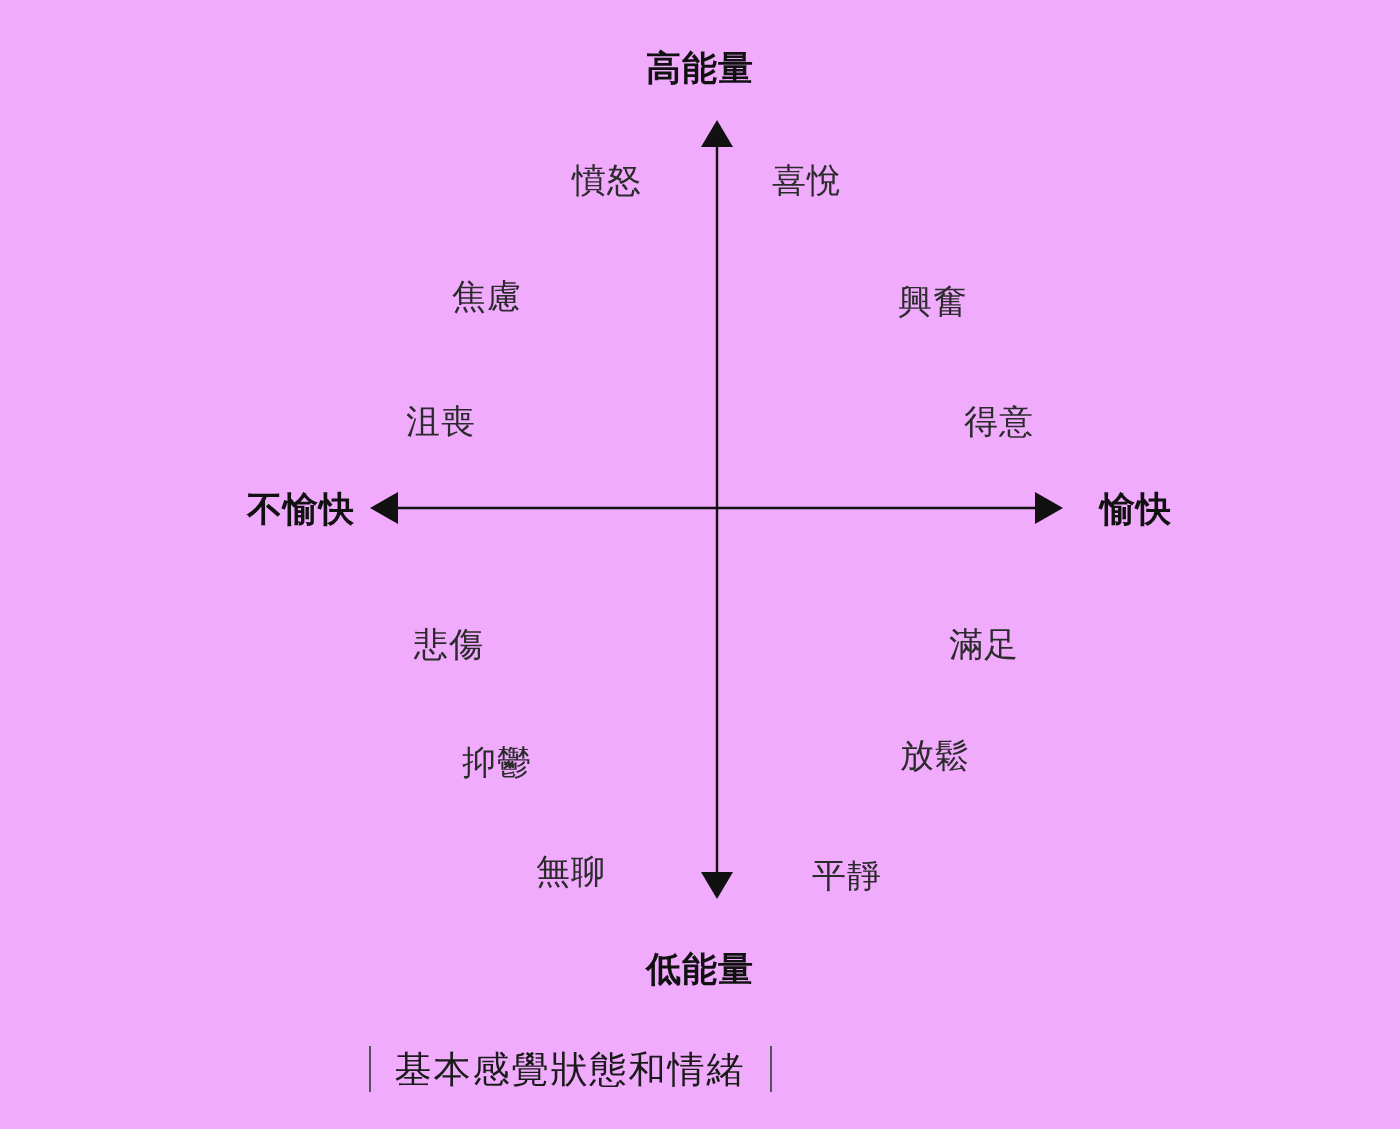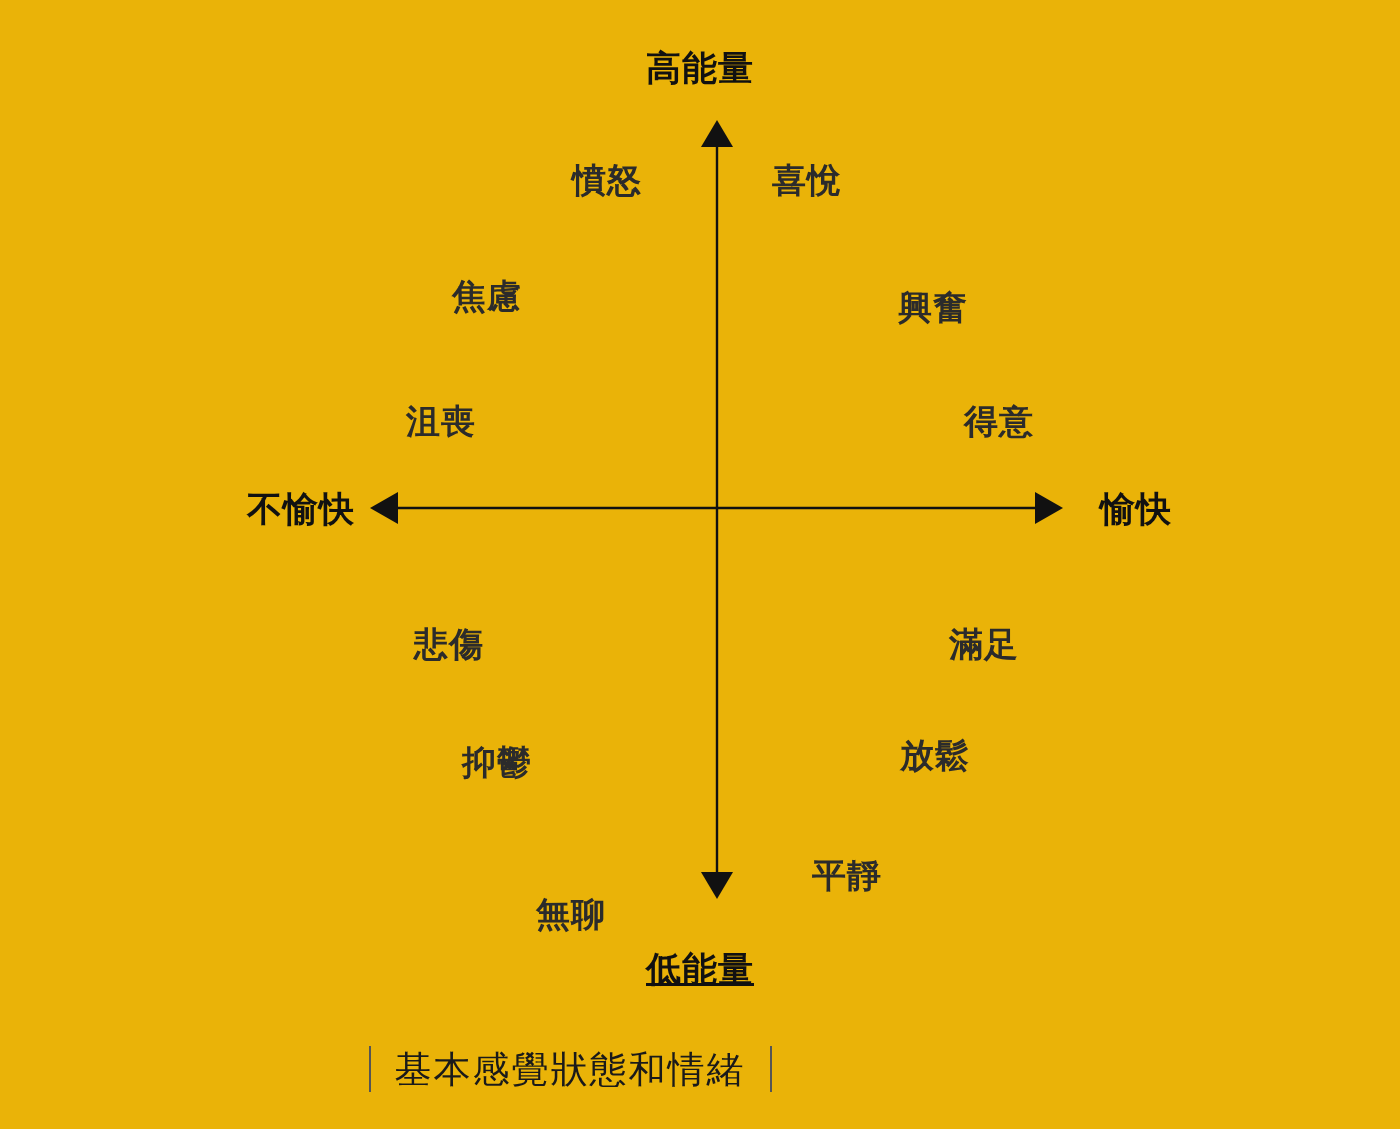--- a/index.html
+++ b/index.html
@@ -10,21 +10,21 @@
   }
   body {
     font-family: "Liberation Sans", "DejaVu Sans", sans-serif;
     color: #1a1a1a;
   }
 
   #canvas {
     position: relative;
     width: 1400px;
     height: 1129px;
-    background: #eab308;
+    background: #f0abfc;
     overflow: hidden;
   }
 
   
   .axis-svg {
     position: absolute;
     left: 0;
     top: 0;
     width: 1400px;
     height: 1129px;
@@ -35,49 +35,49 @@
   .pole {
     position: absolute;
     font-weight: bold;
     font-size: 35px;
     letter-spacing: 1px;
     color: #111111;
     white-space: nowrap;
     line-height: 1;
   }
   .pole-top    { left: 0;    top: 50px;  width: 1400px; text-align: center; }
-  .pole-bottom { left: 0;    top: 951px; width: 1400px; text-align: center; text-decoration: underline; }
+  .pole-bottom { left: 0;    top: 951px; width: 1400px; text-align: center; }
   .pole-left   { left: 205px; top: 491px; margin-left: 42px; }
   .pole-right  { left: 1100px; top: 491px; }
 
   
   .emo {
     position: absolute;
     font-size: 34px;
-    font-weight: 700;
+    font-weight: 400;
     color: #2b2b2b;
     white-space: nowrap;
     line-height: 1;
     letter-spacing: 1px;
   }
 
   
   .emo-anger      { left: 572px; top: 163px; }
   .emo-anxiety    { left: 452px; top: 279px; }
   .emo-dejected   { left: 406px; top: 404px; }
 
   
   .emo-joy        { left: 772px; top: 163px; text-align: center; }
-  .emo-excited    { left: 898px; top: 290px; }
+  .emo-excited    { left: 898px; top: 284px; }
   .emo-proud      { left: 964px; top: 404px; }
 
   
   .emo-sad        { left: 414px; top: 627px; }
   .emo-depressed  { left: 454px; top: 745px; margin-left: 8px; }
-  .emo-bored      { left: 536px; top: 897px; text-align: center; }
+  .emo-bored      { left: 536px; top: 854px; text-align: center; }
 
   
   .emo-content    { left: 940px; top: 627px; margin-left: 9px; }
   .emo-relaxed    { left: 900px; top: 738px; }
   .emo-calm       { left: 812px; top: 858px; }
 
   
   .caption {
     position: absolute;
     left: 0;

